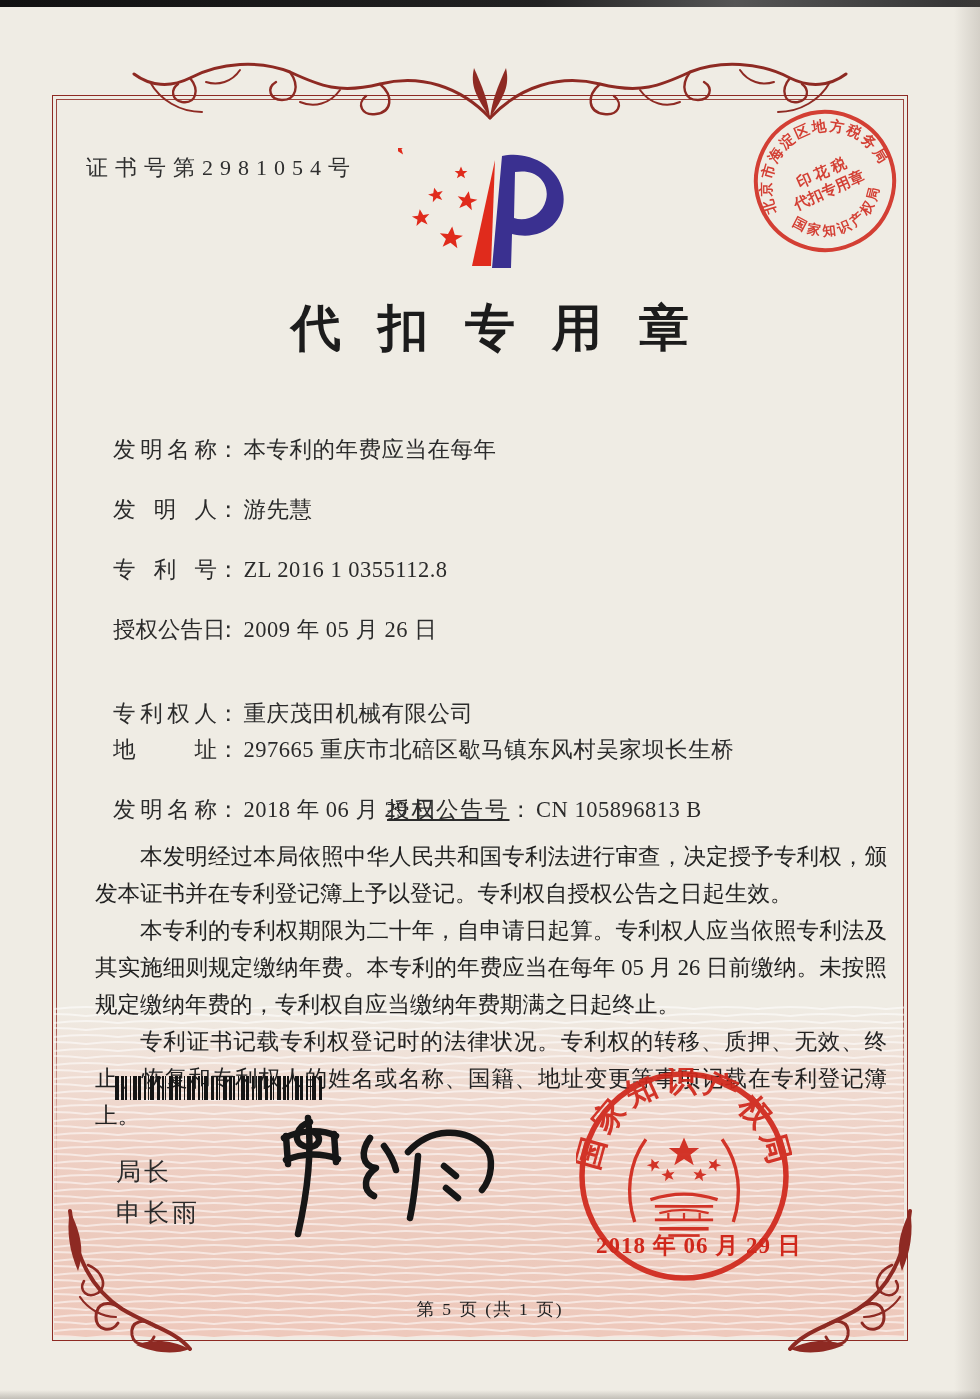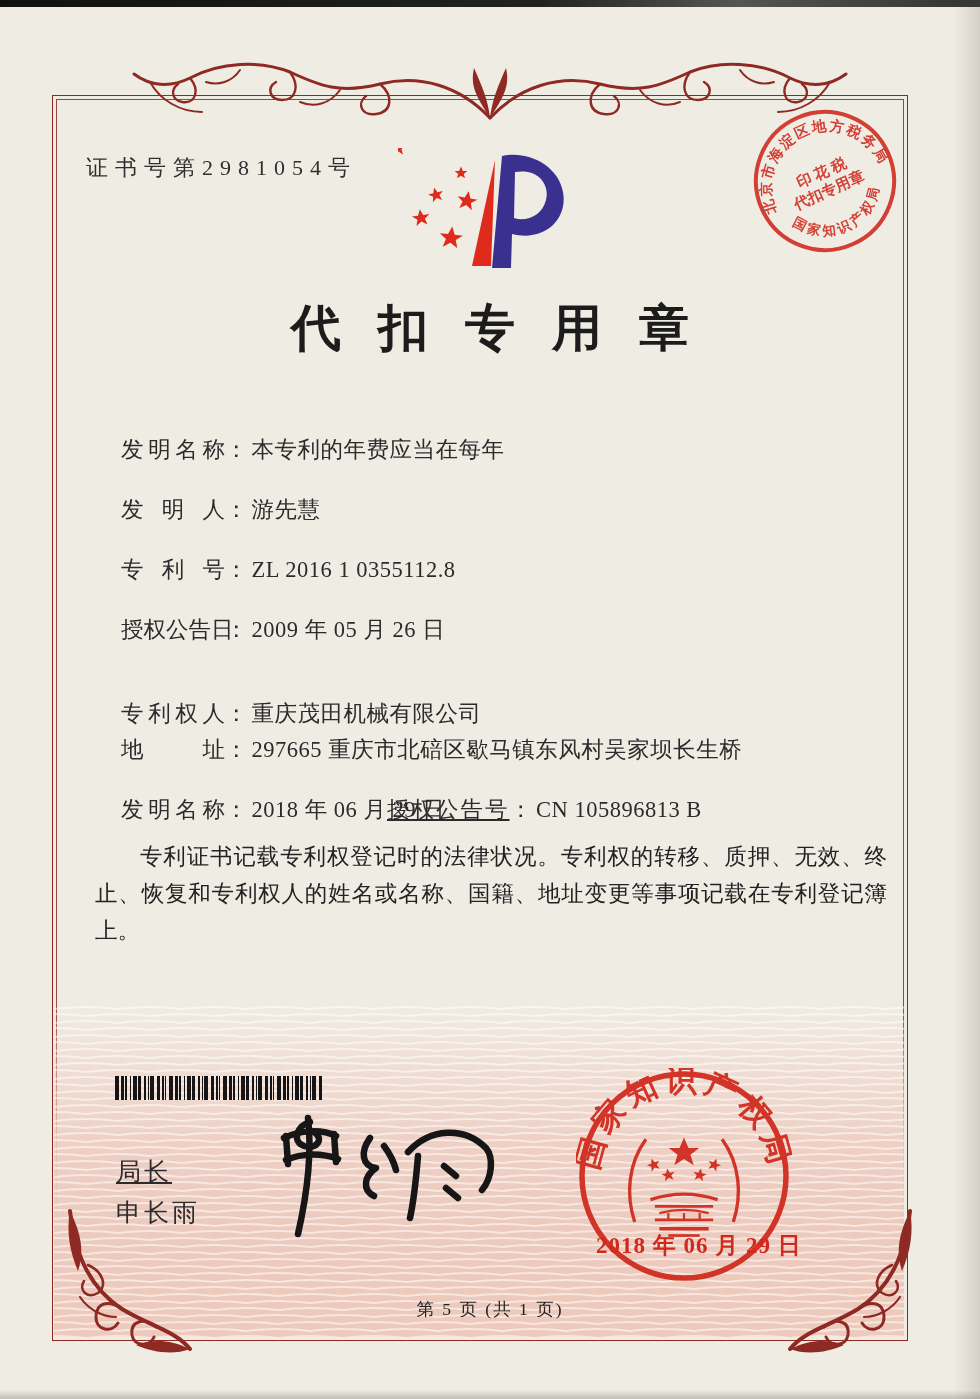--- a/index.html
+++ b/index.html
@@ -25,35 +25,35 @@
   .orn-stroke{fill:none;stroke:var(--frame-red);stroke-linecap:round;}
   .orn-fill{fill:var(--frame-red);stroke:none;}
 
   
   .cert-no{position:absolute;left:86px;top:153px;font-size:22px;letter-spacing:7px;color:#2f2f2f;}
   .logo{position:absolute;left:398px;top:148px;}
   .title{position:absolute;left:0;right:0;top:295px;text-align:center;font-size:50px;font-weight:bold;letter-spacing:37px;padding-left:37px;color:#1c1c1c;}
 
   
   .field-row{position:absolute;left:113px;font-size:22.5px;white-space:nowrap;}
-  .f-label{display:inline-block;width:104px;text-align:justify;text-align-last:justify;vertical-align:bottom;margin-left:8px;}
+  .f-label{display:inline-block;width:104px;text-align:justify;text-align-last:justify;vertical-align:bottom;}
   .f-colon{display:inline-block;margin-right:4px;}
   .f-value{letter-spacing:.5px;}
   .f-second{position:absolute;left:274px;top:0;white-space:nowrap;}
   .f-label2{letter-spacing:2px;text-decoration:underline;}
 
   
   .body-text{position:absolute;left:95px;top:838px;width:792px;font-size:22.5px;line-height:37px;text-align:justify;color:#222;}
   .body-text p{margin:0;text-indent:2em;}
 
   
   .barcode{position:absolute;left:115px;top:1076px;height:24px;display:flex;align-items:stretch;}
   .barcode i{display:block;background:#151515;margin-right:0;}
   .barcode s{display:block;}
-  .signer-title{position:absolute;left:116px;top:1155px;font-size:25px;letter-spacing:3px;text-decoration:underline;}
+  .signer-title{position:absolute;left:116px;top:1155px;font-size:25px;letter-spacing:3px;}
   .signer-name{position:absolute;left:116px;top:1196px;font-size:25px;letter-spacing:3px;}
   .signature{position:absolute;left:258px;top:1112px;}
   .sig-stroke{fill:none;stroke:#161616;stroke-width:6.5;stroke-linecap:round;stroke-linejoin:round;}
 
   .big-seal{position:absolute;left:576px;top:1068px;opacity:.93;}
   .seal-line{fill:none;stroke:var(--seal-red);}
   .seal-fill{fill:var(--seal-red);stroke:none;}
   .seal-text{fill:var(--seal-red);font-family:"Liberation Serif","DejaVu Serif",serif;font-weight:bold;}
   .seal-date{position:absolute;left:596px;top:1230px;font-size:23px;color:var(--seal-red);font-weight:bold;letter-spacing:1px;white-space:nowrap;}
 
@@ -198,20 +198,22 @@
   <span class="f-label">地址</span><span class="f-colon">：</span><span class="f-value">297665 重庆市北碚区歇马镇东风村吴家坝长生桥</span>
 </div>
 <div class="field-row" style="top:794px;width:800px">
   <span class="f-label">发明名称</span><span class="f-colon">：</span><span class="f-value">2018 年 06 月 29 日</span>
   <span class="f-second">
     <span class="f-label2">授权公告号</span><span class="f-colon">：</span><span class="f-value">CN 105896813 B</span>
   </span>
 </div>
 
 <div class="body-text">
+  <p>本发明经过本局依照中华人民共和国专利法进行审查，决定授予专利权，颁发本证书并在专利登记簿上予以登记。专利权自授权公告之日起生效。</p>
+  <p>本专利的专利权期限为二十年，自申请日起算。专利权人应当依照专利法及其实施细则规定缴纳年费。本专利的年费应当在每年 05 月 26 日前缴纳。未按照规定缴纳年费的，专利权自应当缴纳年费期满之日起终止。</p>
   <p>专利证书记载专利权登记时的法律状况。专利权的转移、质押、无效、终止、恢复和专利权人的姓名或名称、国籍、地址变更等事项记载在专利登记簿上。</p>
 </div>
 
 <div class="barcode" id="barcode">
     <i style="width:4px"></i>
     <s style="width:2px"></s>
     <i style="width:3px"></i>
     <s style="width:1px"></s>
     <i style="width:2px"></i>
     <s style="width:3px"></s>

